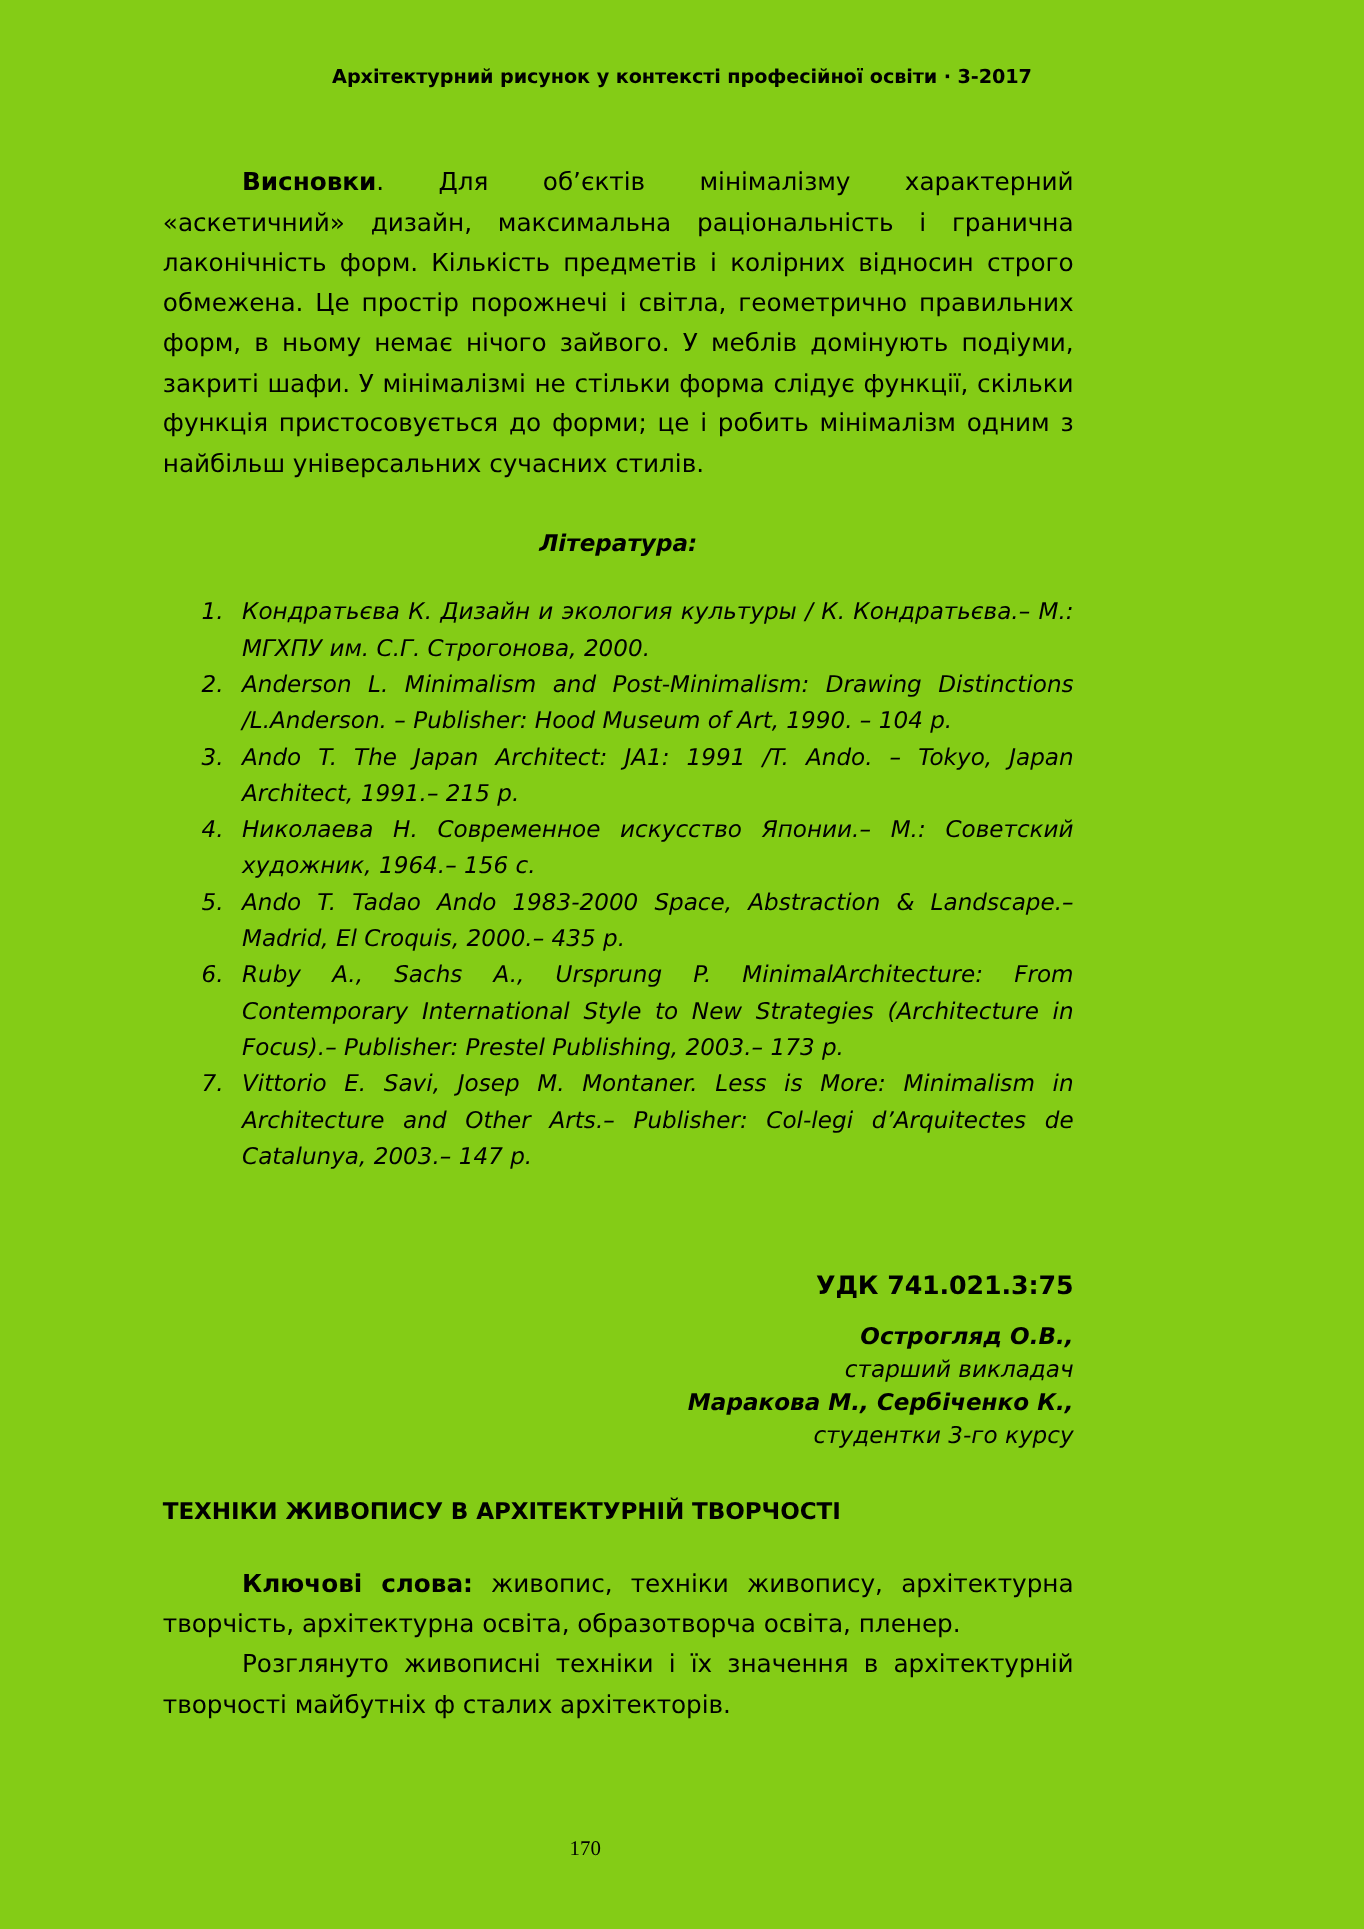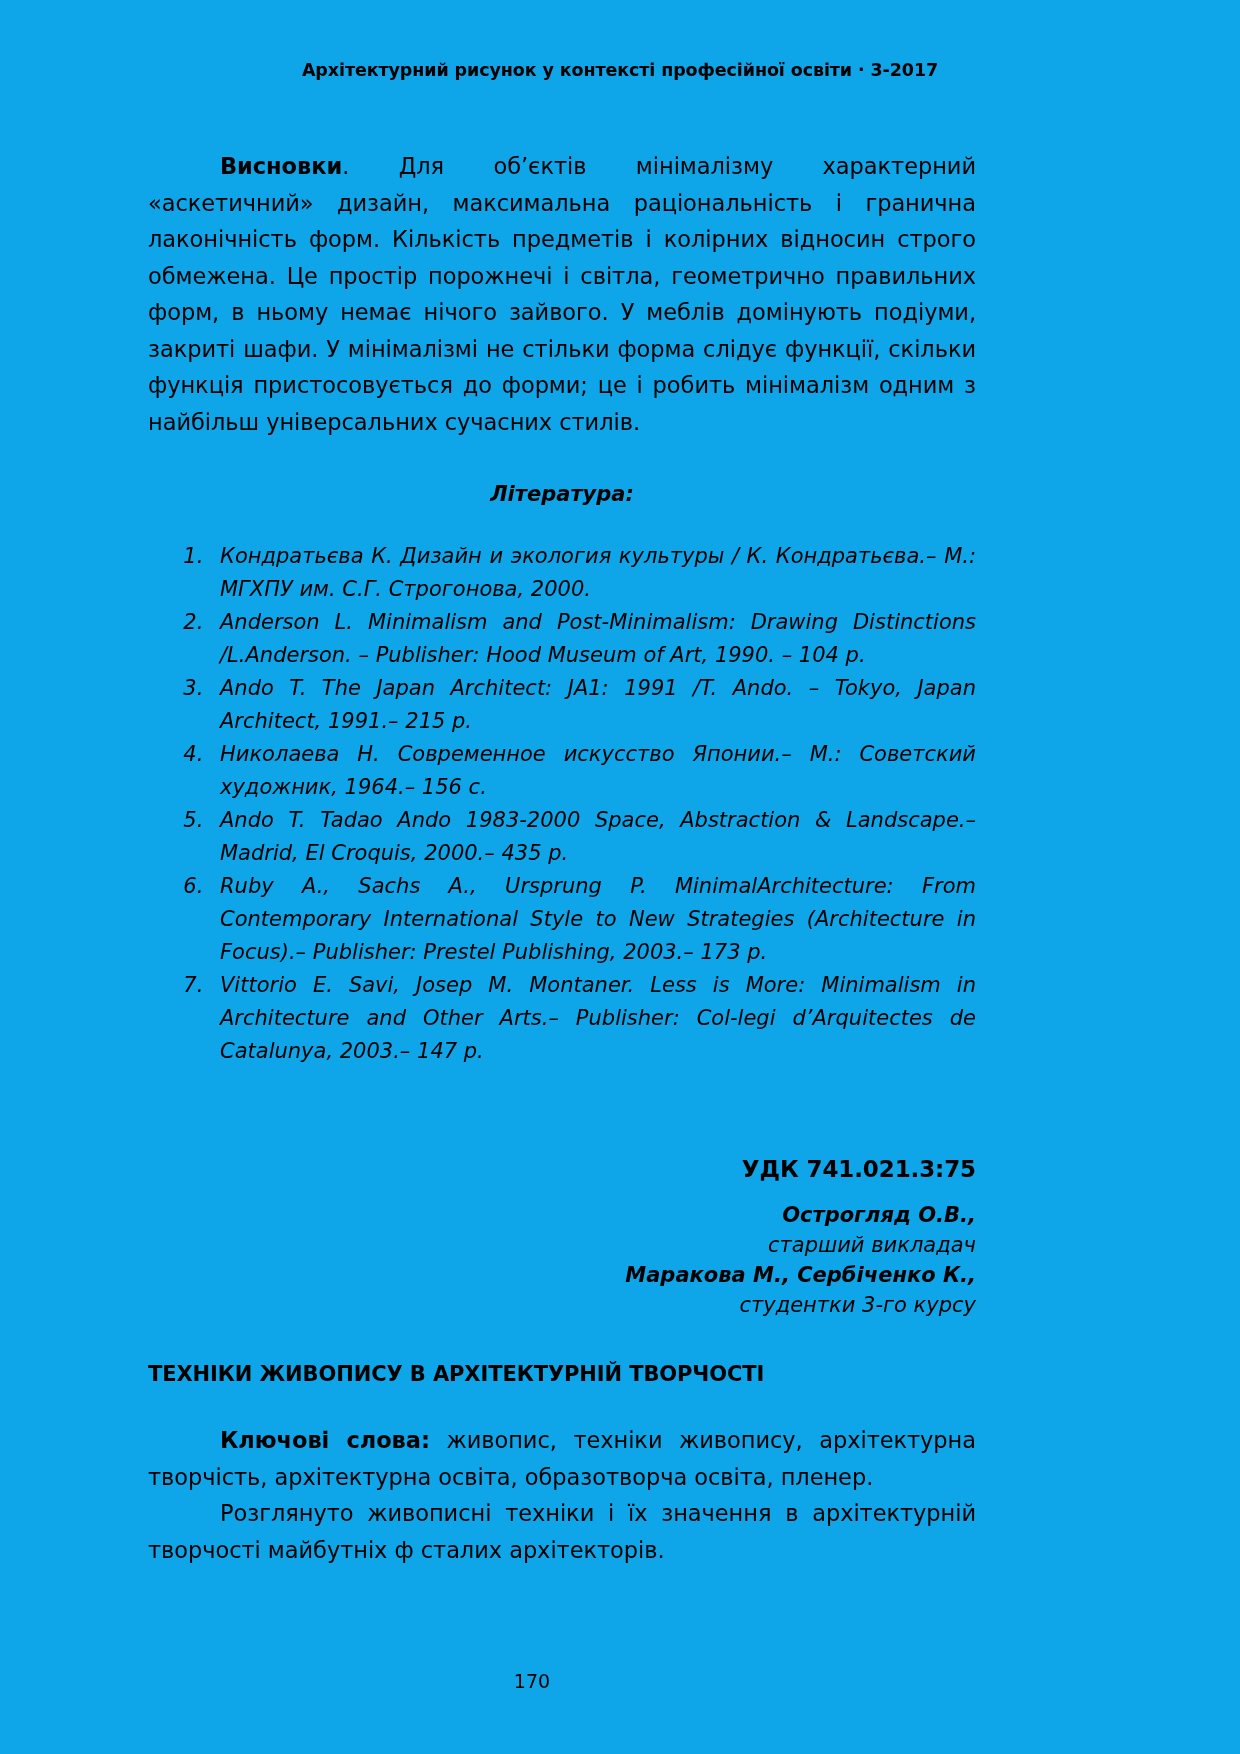--- a/index.html
+++ b/index.html
@@ -7,21 +7,21 @@
     margin: 0;
     padding: 0;
     background: #ffffff;
   }
 
   .page {
     position: relative;
     width: 1240px;
     height: 1754px;
     margin: 0 auto;
-    background: #0ea5e9;
+    background: #84cc16;
     color: #000000;
     font-family: "DejaVu Sans", "Liberation Sans", sans-serif;
     box-sizing: border-box;
     overflow: hidden;
   }
 
   
   .running-head {
     position: absolute;
     top: 60px;
@@ -126,20 +126,21 @@
   .abstract p b { font-weight: 700; }
 
   
   .folio {
     position: absolute;
     bottom: 62px;
     left: 0;
     width: 1064px;
     text-align: center;
     font-size: 19px;
+    font-family: Liberation Serif, serif;
   }
 </style>
 </head>
 <body>
 
 <div class="page">
 
   <div class="running-head">Архітектурний рисунок у контексті професійної освіти · 3-2017</div>
 
   <div class="content">

